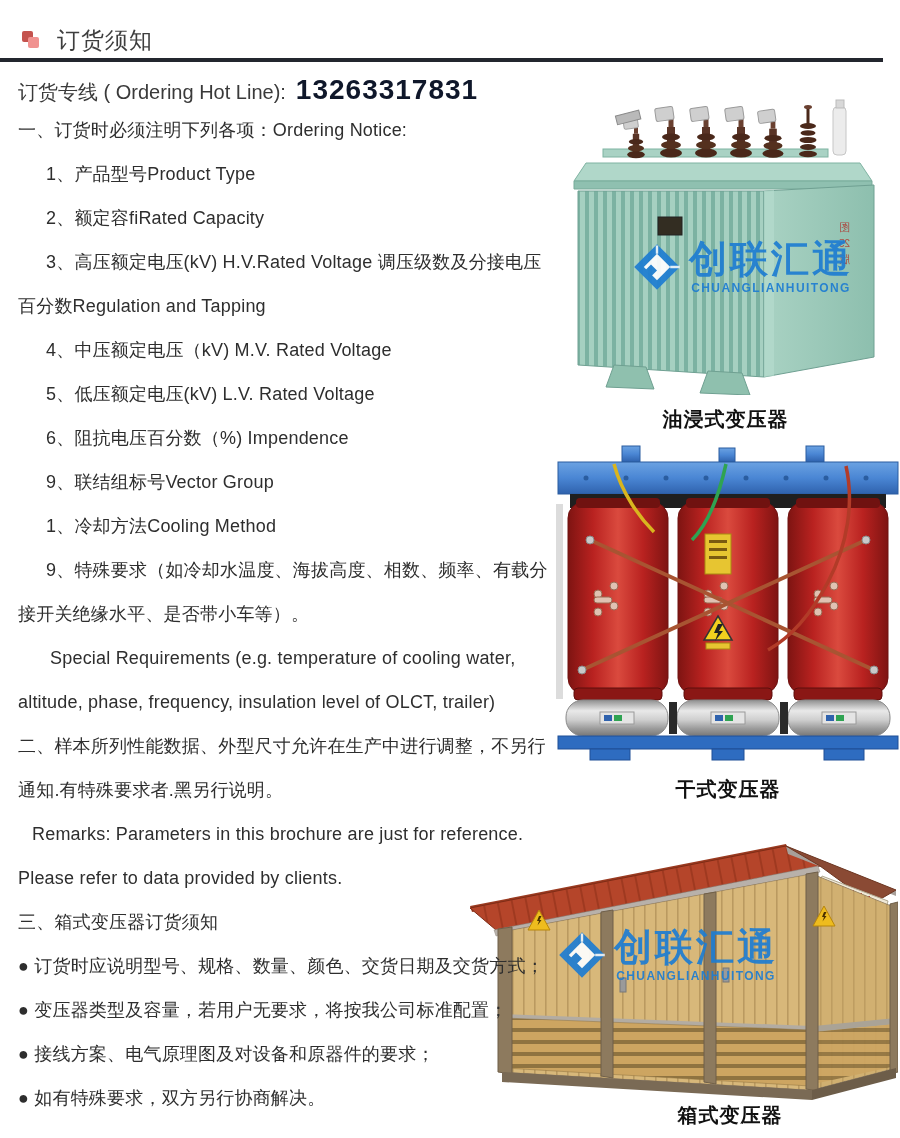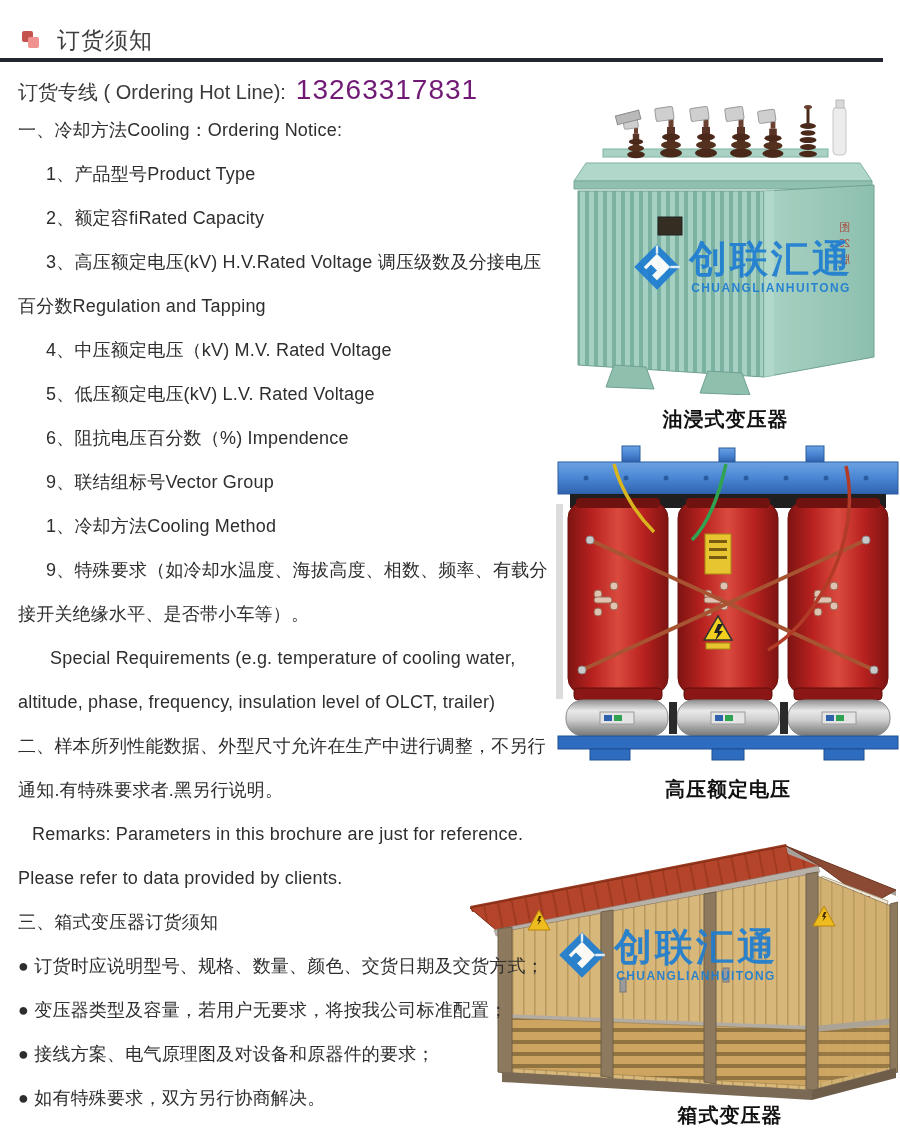--- a/index.html
+++ b/index.html
@@ -6,21 +6,21 @@
   .page{position:relative;width:900px;height:1138px;background:#ffffff;overflow:hidden;
         font-family:"Liberation Sans","DejaVu Sans",sans-serif;}
   
   .hd-icon-back{position:absolute;left:22px;top:31px;width:11px;height:11px;background:#c4534e;border-radius:2px;z-index:4;}
   .hd-icon-front{position:absolute;left:28px;top:37px;width:11px;height:11px;background:#f09290;border-radius:2px;z-index:4;}
   .hd-title{position:absolute;left:57px;top:25px;font-size:23px;color:#3e3e3e;font-weight:500;letter-spacing:1px;z-index:4;}
   .hd-rule{position:absolute;left:0;top:58px;width:883px;height:4px;background:#23262e;z-index:4;}
   
   .hotline{position:absolute;left:18px;top:74px;display:flex;align-items:baseline;gap:10px;z-index:5;white-space:nowrap;}
   .hotline-label{font-size:20px;color:#3a3a3a;}
-  .hotline-phone{font-size:28px;color:#701a75;font-weight:400;letter-spacing:1px;}
+  .hotline-phone{font-size:28px;color:#0f172a;font-weight:700;letter-spacing:1px;}
   
   .line{position:absolute;white-space:nowrap;font-size:18px;color:#2e2e2e;letter-spacing:0.2px;z-index:5;line-height:24px;}
   .ind-base{left:18px;}
   .ind-num{left:46px;}
   .ind-sp{left:50px;}
   .ind-rem{left:32px;}
   
   .fig{position:absolute;z-index:1;}
   .fig svg{display:block;}
   .caption{position:absolute;text-align:center;font-family:"Liberation Serif","DejaVu Serif",serif;
@@ -237,21 +237,21 @@
             <rect x="280" y="271" width="8" height="6" fill="#2fa352"></rect>
         </g>
       </g>
 
       <rect x="2" y="292" width="340" height="13" fill="#2e6cc0" stroke="#1f4f96"></rect>
       <rect x="34" y="305" width="40" height="11" fill="#2e6cc0" stroke="#1f4f96"></rect>
       <rect x="156" y="305" width="32" height="11" fill="#2e6cc0" stroke="#1f4f96"></rect>
       <rect x="268" y="305" width="40" height="11" fill="#2e6cc0" stroke="#1f4f96"></rect>
     </svg>
   </div>
-  <div class="caption" style="left:556px;top:776px;width:344px;">高压额定电压</div>
+  <div class="caption" style="left:556px;top:776px;width:344px;">干式变压器</div>
 
   <div class="fig" style="left:468px;top:828px;">
     <svg viewBox="0 0 430 275" width="430" height="275">
       <defs>
         <pattern id="planks" width="11" height="10" patternUnits="userSpaceOnUse">
           <rect width="11" height="10" fill="#d8b87a"></rect>
           <rect width="1.6" height="10" fill="#b3925a"></rect>
         </pattern>
         <pattern id="louver" width="10" height="12" patternUnits="userSpaceOnUse">
           <rect width="10" height="12" fill="#cda561"></rect>
@@ -315,21 +315,21 @@
       <path d="M10,23 15,18 20,23 15,28 Z" fill="#1e7dd2"></path>
       <path d="M19,2 L21,2 L21,9 L19,9 Z M31,19 39,19 39,21 31,21 Z" fill="#ffffff" opacity="0.9"></path>
     </svg>
     <div class="wm-col">
       <div class="wm-cn">创联汇通</div>
       <div class="wm-en">CHUANGLIANHUITONG</div>
     </div>
   </div>
   <div class="caption" style="left:570px;top:1102px;width:320px;">箱式变压器</div>
 
-  <div class="line ind-base" style="top:118px;">一、冷却方法Cooling：Ordering Notice:</div>
+  <div class="line ind-base" style="top:118px;">一、订货时必须注明下列各项：Ordering Notice:</div>
   <div class="line ind-num" style="top:162px;">1、产品型号Product Type</div>
   <div class="line ind-num" style="top:206px;">2、额定容fiRated Capacity</div>
   <div class="line ind-num" style="top:250px;">3、高压额定电压(kV) H.V.Rated Voltage 调压级数及分接电压</div>
   <div class="line ind-base" style="top:294px;">百分数Regulation and Tapping</div>
   <div class="line ind-num" style="top:338px;">4、中压额定电压（kV) M.V. Rated Voltage</div>
   <div class="line ind-num" style="top:382px;">5、低压额定电压(kV) L.V. Rated Voltage</div>
   <div class="line ind-num" style="top:426px;">6、阻抗电压百分数（%) Impendence</div>
   <div class="line ind-num" style="top:470px;">9、联结组标号Vector Group</div>
   <div class="line ind-num" style="top:514px;">1、冷却方法Cooling Method</div>
   <div class="line ind-num" style="top:558px;">9、特殊要求（如冷却水温度、海拔高度、相数、频率、有载分</div>

